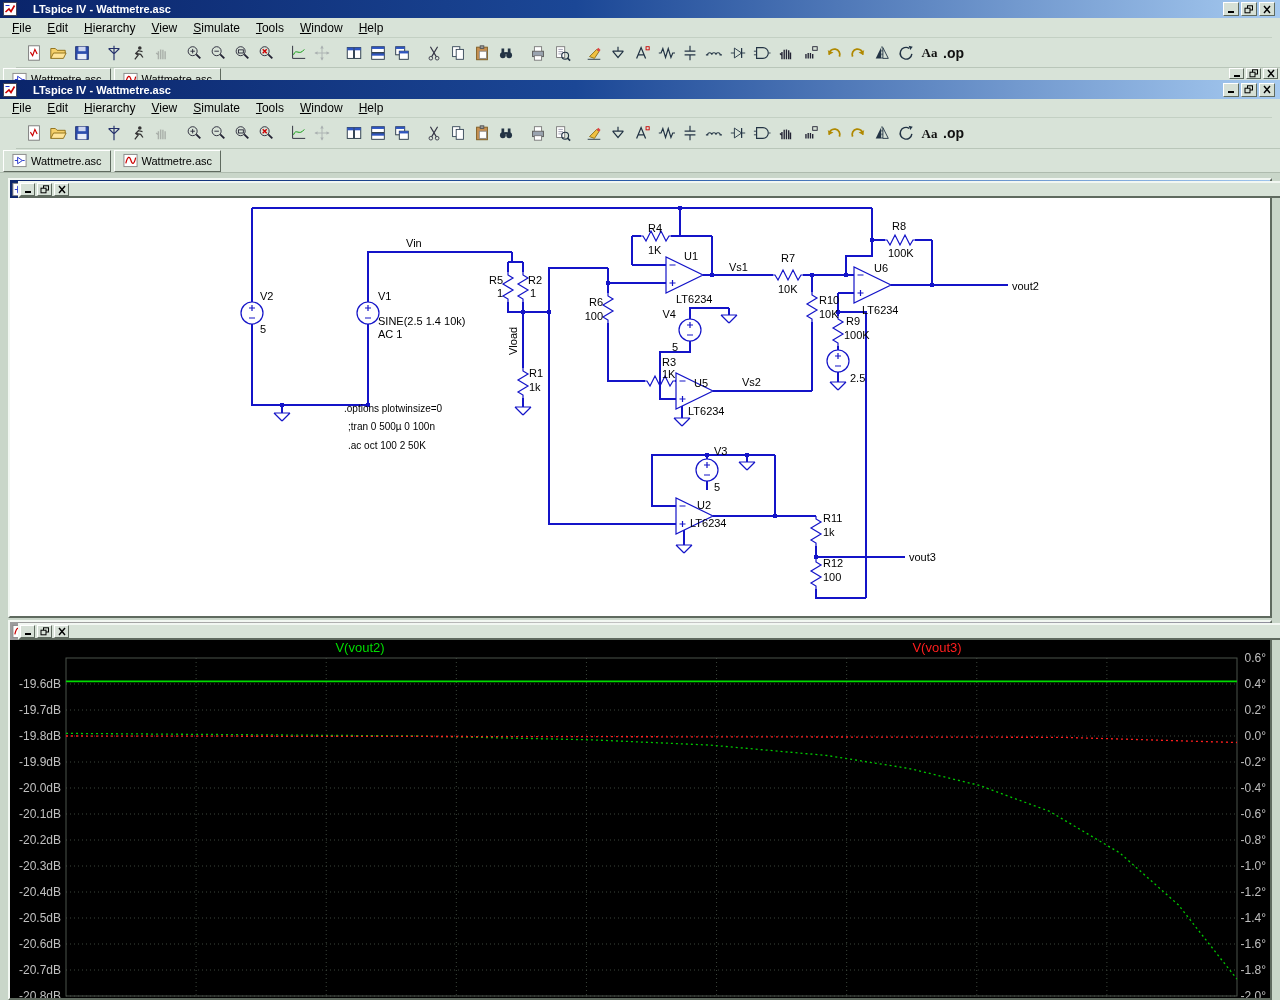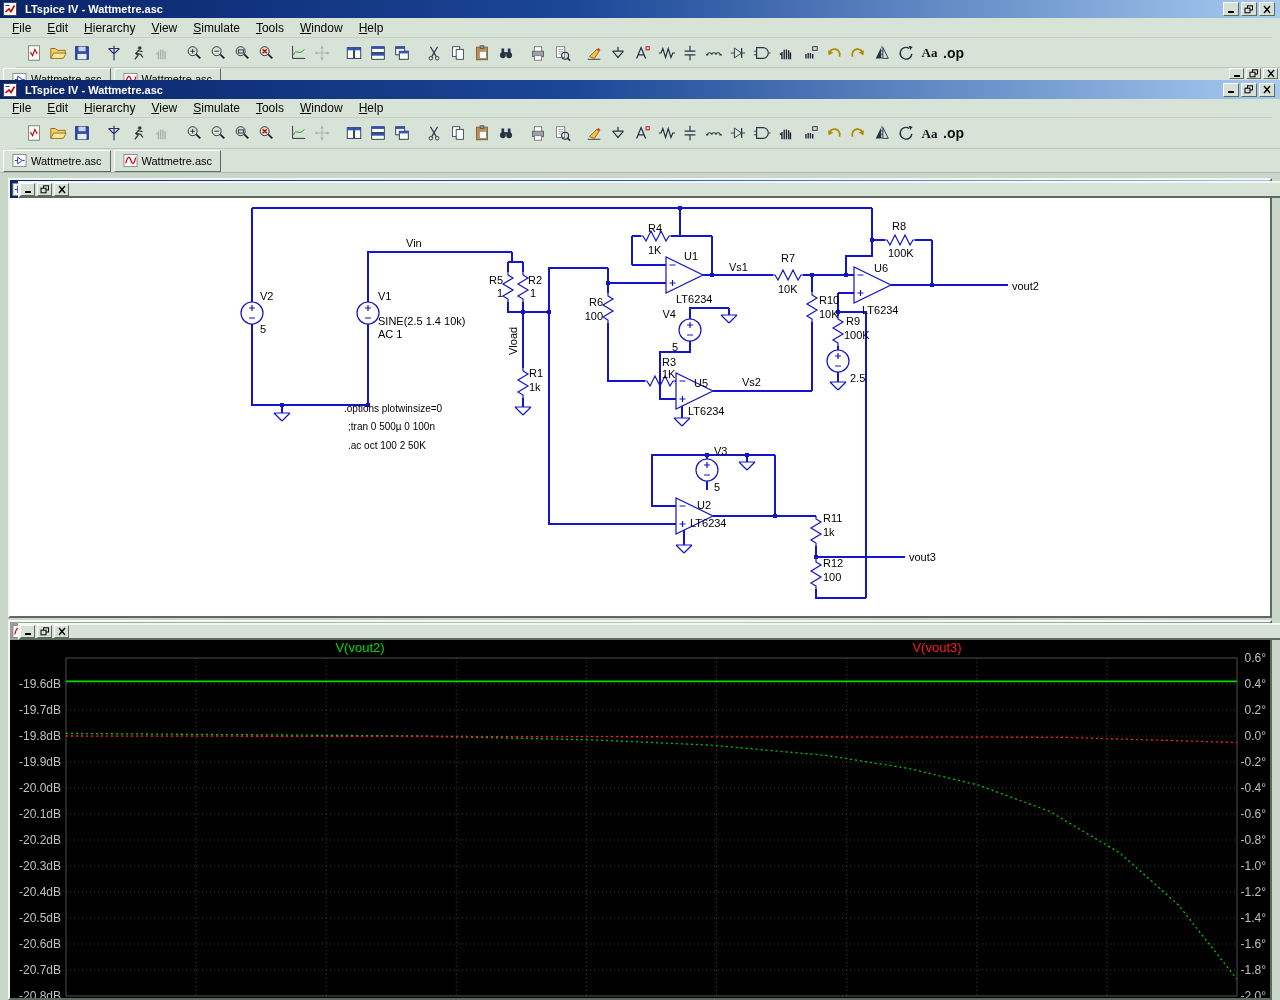--- a/index.html
+++ b/index.html
@@ -2,21 +2,21 @@
 <html><head>
 <meta charset="utf-8">
 <style>
   html,body{margin:0;padding:0;background:#000;}
   .screen{position:relative;width:1280px;height:1000px;background:#d8e3d8;overflow:hidden;
           font-family:"Liberation Sans",sans-serif;-webkit-font-smoothing:none;}
   
   .titlebar{position:absolute;left:0;width:1280px;height:18px;box-sizing:border-box;
     background:linear-gradient(90deg,#0a246a 0%,#1b4796 45%,#a6caf0 100%);
     color:#fff;display:flex;align-items:center;padding:0 3px;}
-  .tb-title{font-size:11px;font-weight:bold;margin-left:8px;flex:1;white-space:nowrap;}
+  .tb-title{font-size:11px;font-weight:bold;margin-left:16px;flex:1;white-space:nowrap;}
   .app-ico{width:14px;height:14px;display:inline-block;}
   .winbtns{display:flex;gap:2px;align-items:center;margin-left:auto;margin-right:2px;}
   .wbtn{width:16px;height:14px;background:#d6e0d6;border:1px solid;border-color:#ffffff #5f6a5f #5f6a5f #ffffff;
         padding:0;display:flex;align-items:center;justify-content:center;cursor:default;}
   .wbtn svg{width:10px;height:9px;}
   .winbtns.small .wbtn{width:15px;height:11px;}
   .winbtns.child .wbtn{width:15px;height:13px;}
   .menubar{position:absolute;left:0;width:1272px;height:20px;box-sizing:border-box;background:#d8e3d8;
     display:flex;align-items:center;padding-left:4px;border-bottom:1px solid #c3d0c3;}
   .menu-item{font-size:12px;color:#000;padding:2px 8px;}

